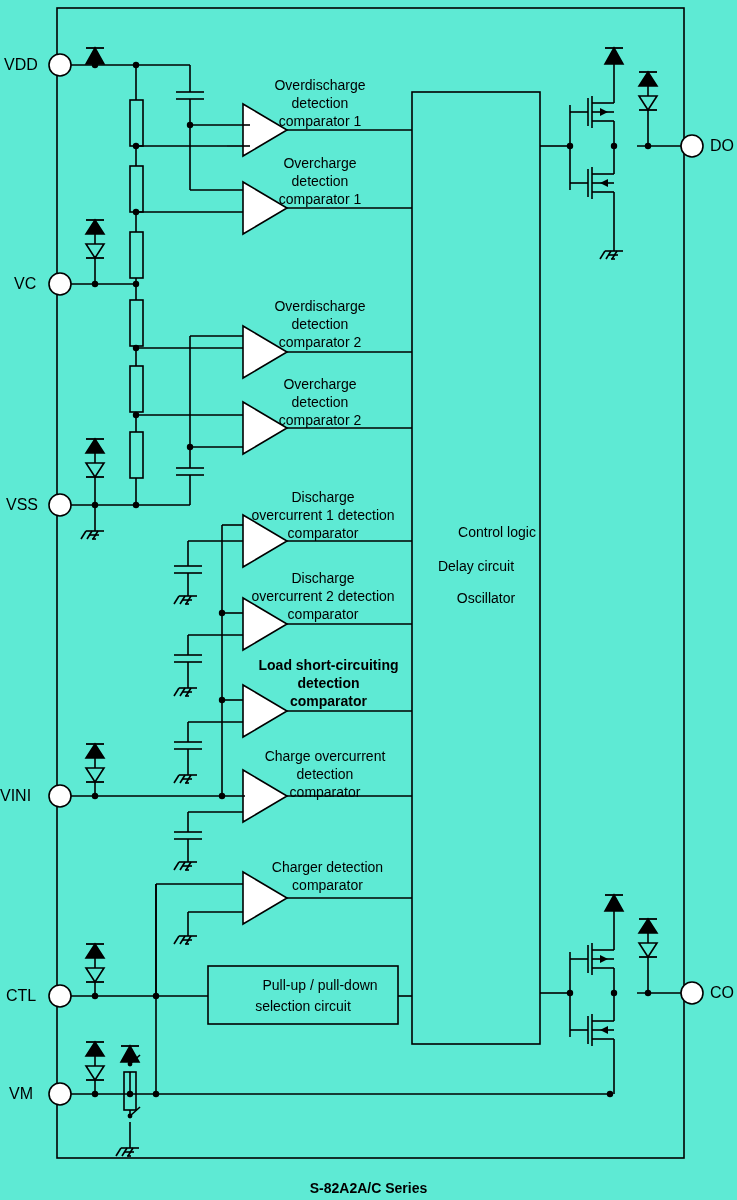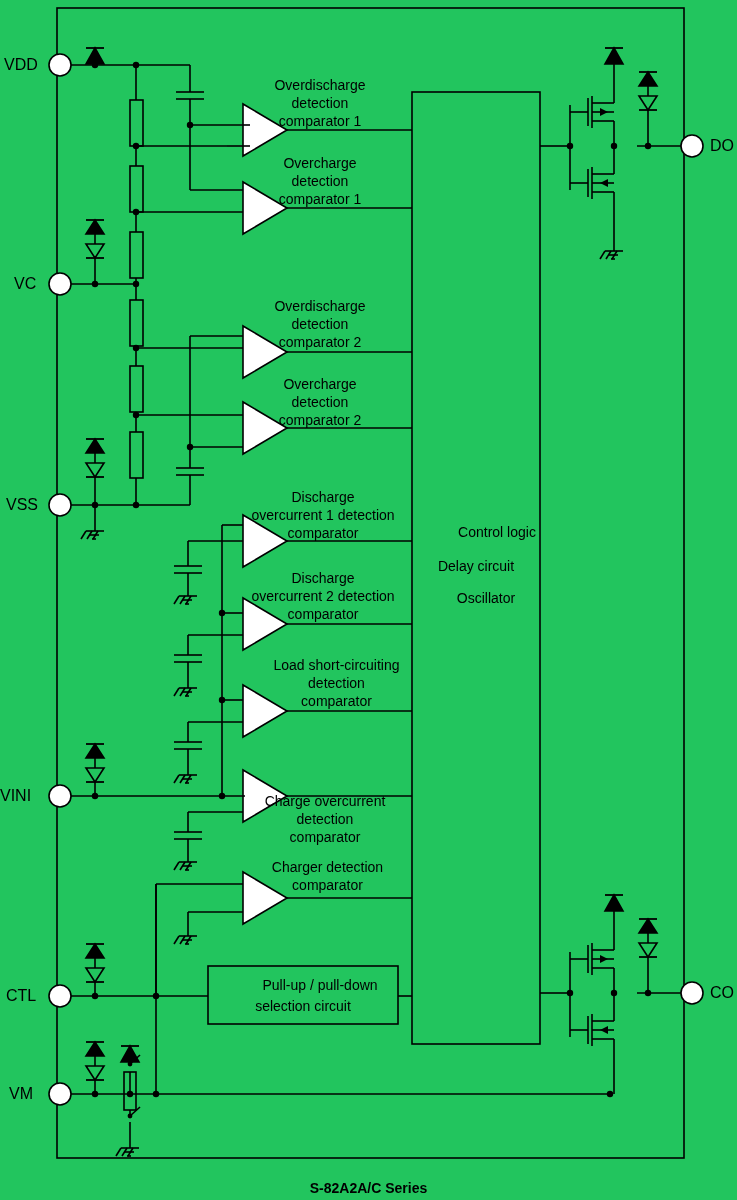--- a/index.html
+++ b/index.html
@@ -7,21 +7,21 @@
     padding: 0;
     background: #ffffff;
   }
   body {
     font-family: "Liberation Sans", sans-serif;
   }
   #canvas {
     position: relative;
     width: 737px;
     height: 1200px;
-    background: #22c55e;
+    background: #5eead4;
     overflow: hidden;
   }
   svg.schematic {
     position: absolute;
     left: 0;
     top: 0;
     width: 737px;
     height: 1200px;
   }
   .lbl {
@@ -390,22 +390,22 @@
   <div class="lbl pinlbl" style="left:9px; top:1085px;">VM</div>
   <div class="lbl pinlbl" style="left:710px; top:137px;">DO</div>
   <div class="lbl pinlbl" style="left:710px; top:984px;">CO</div>
 
   <div class="lbl ctr" style="left:230px; top:76px; width:180px;">Overdischarge<br>detection<br>comparator 1</div>
   <div class="lbl ctr" style="left:240px; top:154px; width:160px;">Overcharge<br>detection<br>comparator 1</div>
   <div class="lbl ctr" style="left:230px; top:297px; width:180px;">Overdischarge<br>detection<br>comparator 2</div>
   <div class="lbl ctr" style="left:240px; top:375px; width:160px;">Overcharge<br>detection<br>comparator 2</div>
   <div class="lbl ctr" style="left:228px; top:488px; width:190px;">Discharge<br>overcurrent 1 detection<br>comparator</div>
   <div class="lbl ctr" style="left:228px; top:569px; width:190px;">Discharge<br>overcurrent 2 detection<br>comparator</div>
-  <div class="lbl ctr" style="left:244px; top:656px; width:185px;">Load short-circuiting<br>detection<br>comparator</div>
-  <div class="lbl ctr" style="left:240px; top:747px; width:170px;margin-top:45px;">Charge overcurrent<br>detection<br>comparator</div>
+  <div class="lbl ctr" style="left:236px; top:656px; width:185px;font-weight:bold;">Load short-circuiting<br>detection<br>comparator</div>
+  <div class="lbl ctr" style="left:240px; top:747px; width:170px;">Charge overcurrent<br>detection<br>comparator</div>
   <div class="lbl ctr" style="left:240px; top:858px; width:175px;">Charger detection<br>comparator</div>
 
   <div class="lbl ctr" style="left:412px; top:523px; width:128px;padding-left:21px;">Control logic</div>
   <div class="lbl ctr" style="left:412px; top:557px; width:128px;">Delay circuit</div>
   <div class="lbl ctr" style="left:412px; top:589px; width:148px;">Oscillator</div>
 
   <div class="lbl ctr" style="left:208px; top:976px; width:224px;">Pull-up / pull-down</div>
   <div class="lbl ctr" style="left:208px; top:997px; width:190px;">selection circuit</div>
 
   <div class="title" style="top:1180px;">S-82A2A/C Series</div>

